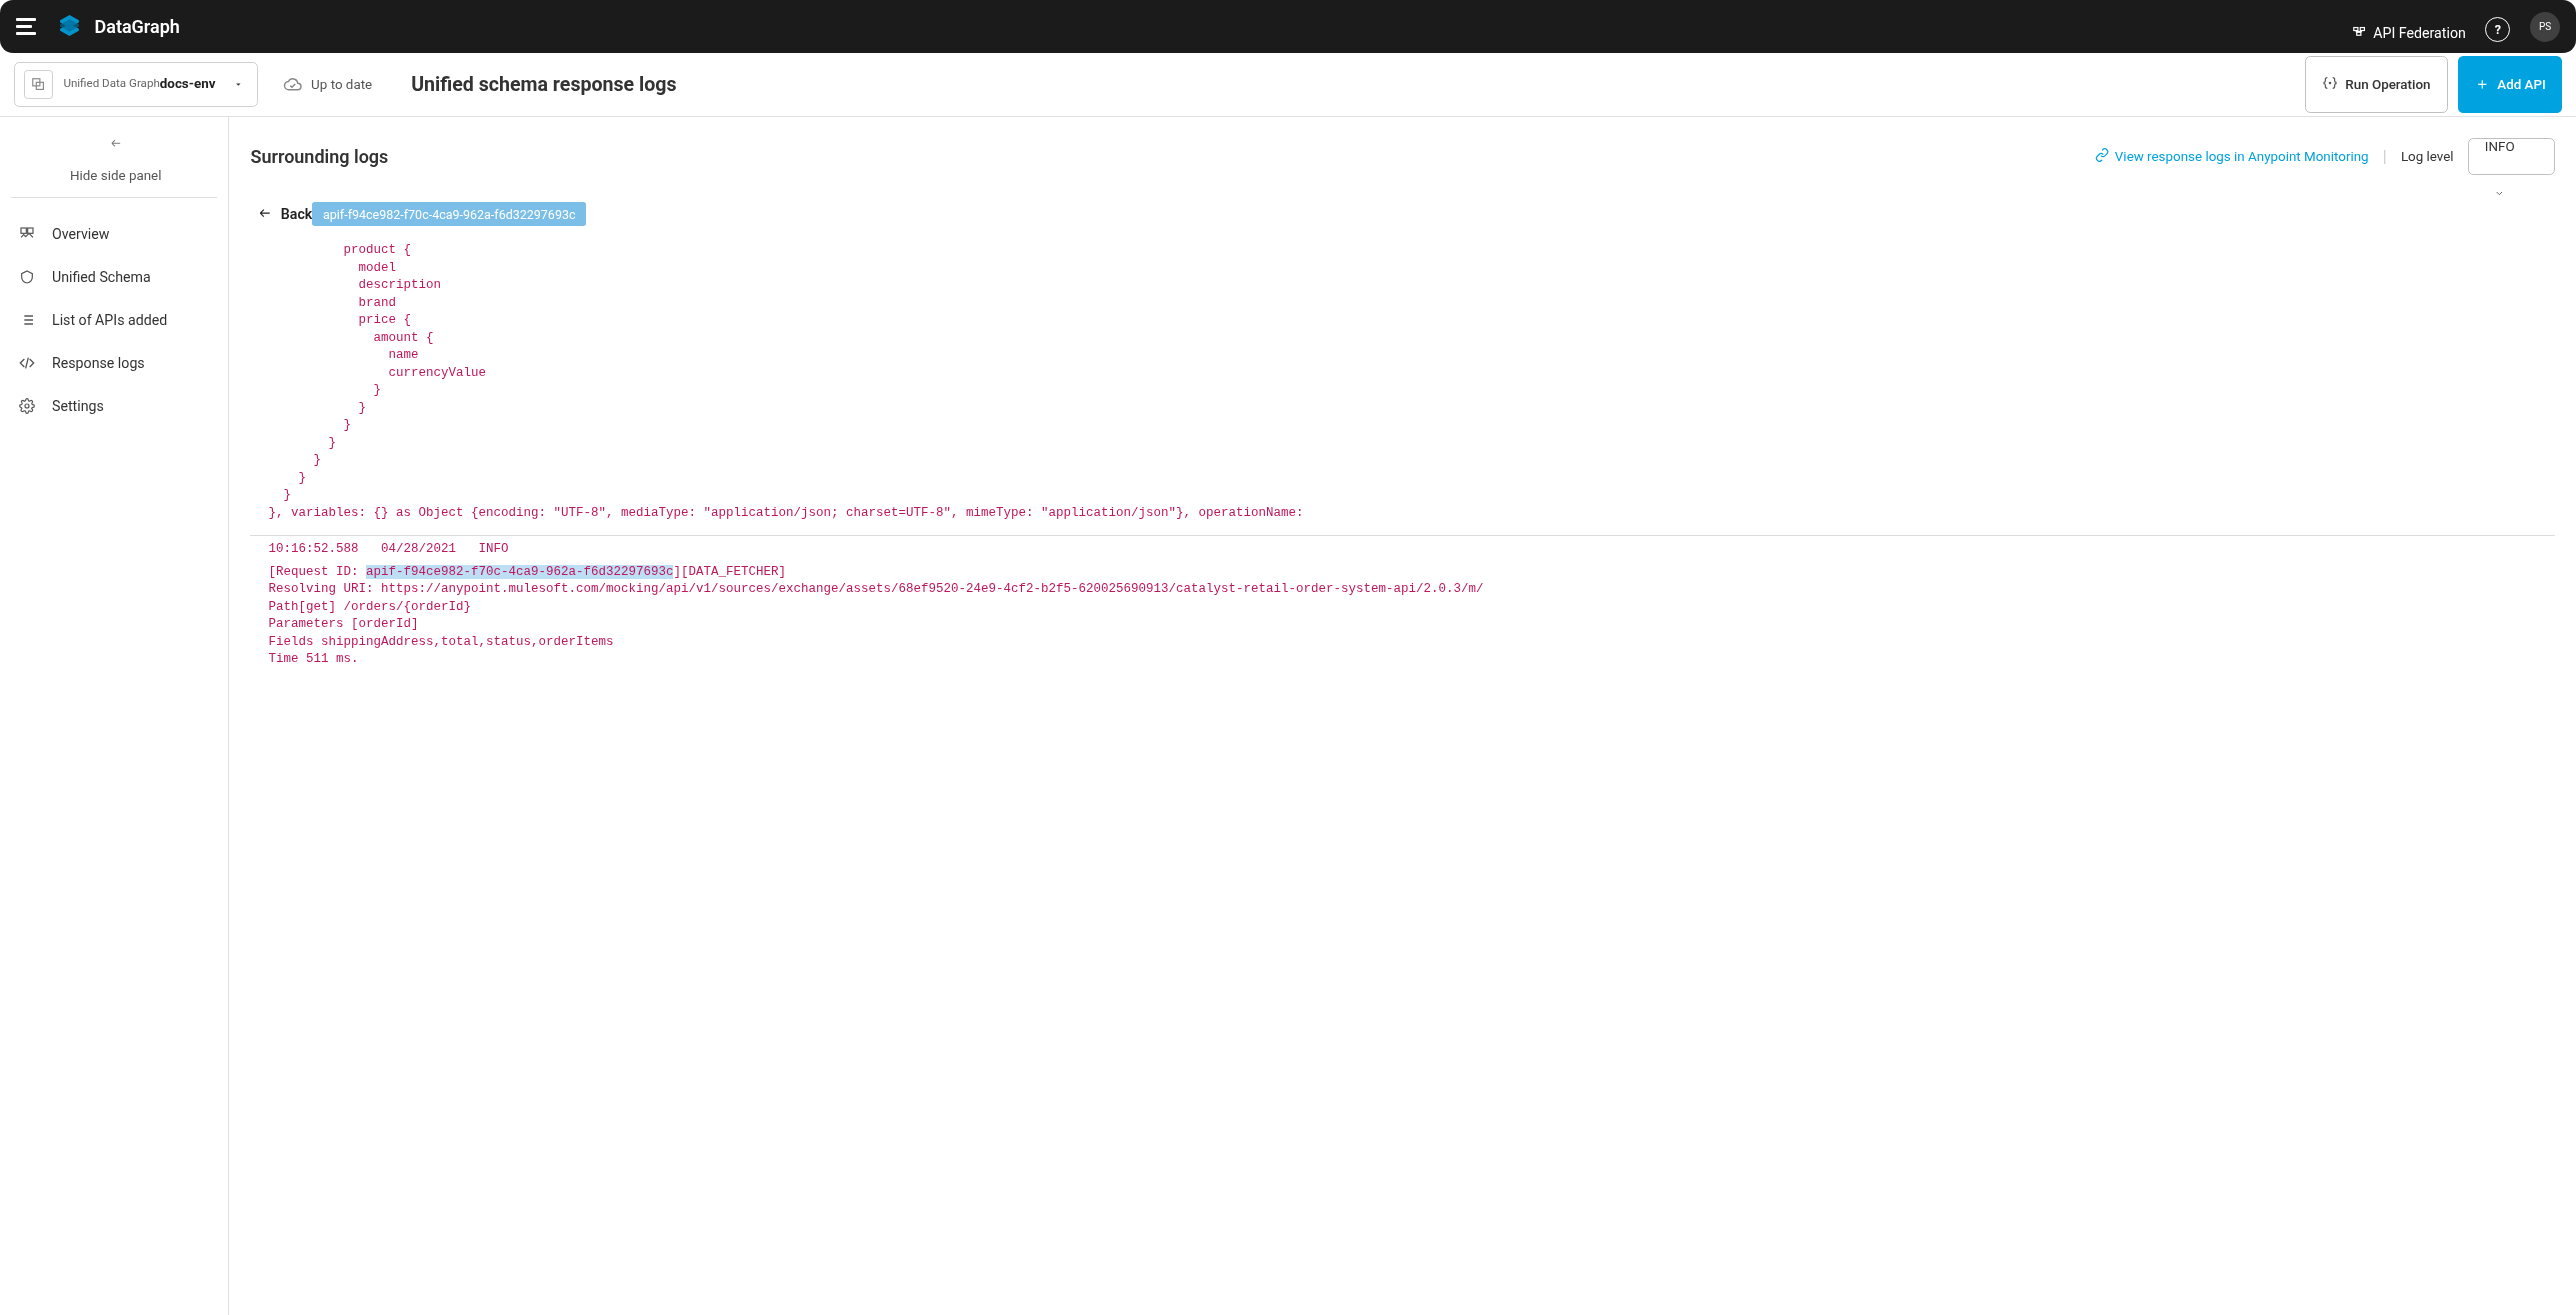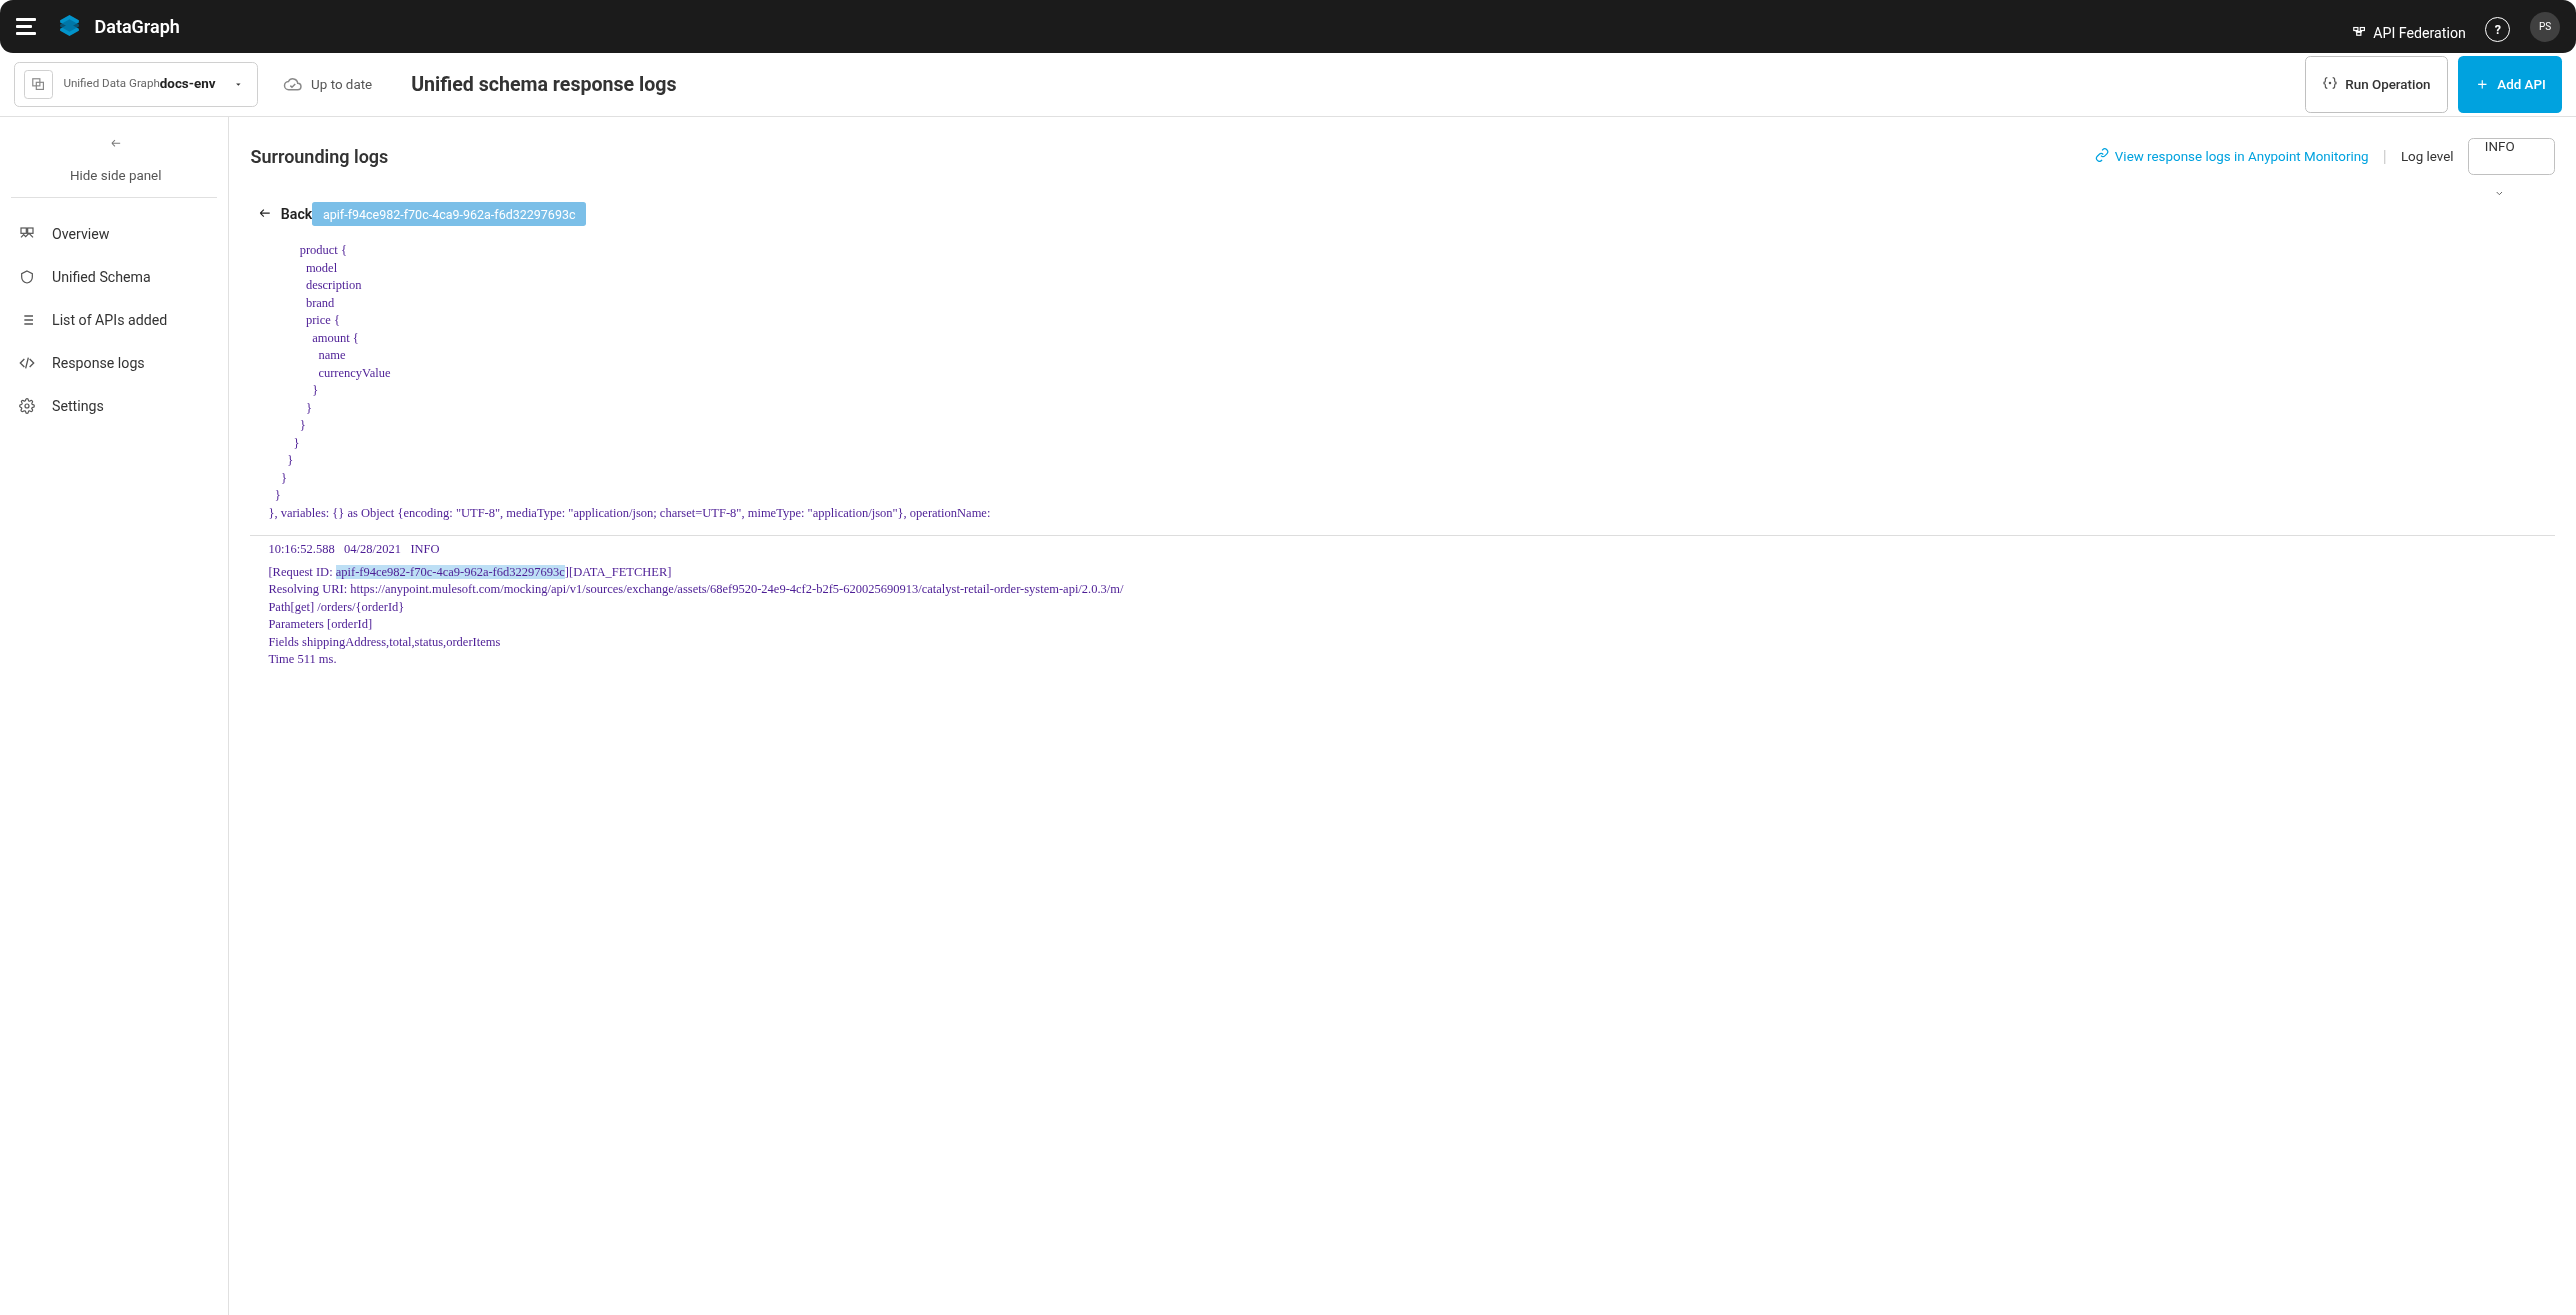--- a/index.html
+++ b/index.html
@@ -127,24 +127,24 @@
   background: #7bbfe8;
   color: #fff;
   padding: 4.5px 10.7px;
   border-radius: 2.7px;
   font-size: 12.5px;
 }
 .note-row { font-size: 13px; color: #333; margin-left: 9px; margin-bottom: 16px; }
 .note-row strong { font-weight: 700; margin-right: 7.1px; }
 
 .log-block {
-  font-family: Liberation Serif, serif;
+  font-family: Liberation Mono, monospace;
   font-size: 12.5px;
   line-height: 1.4;
-  color: #4c1d95;
+  color: #be185d;
   white-space: pre;
   padding: 5.3px 18px 12.5px 18px;
   border-bottom: 0.9px solid #ddd;
   overflow-x: auto;
 }
 .log-block.no-border { border-bottom: none; }
 .log-meta { margin-bottom: 5.3px; }
 .hl { background: #bddff5; }
 </style>
 </head>

